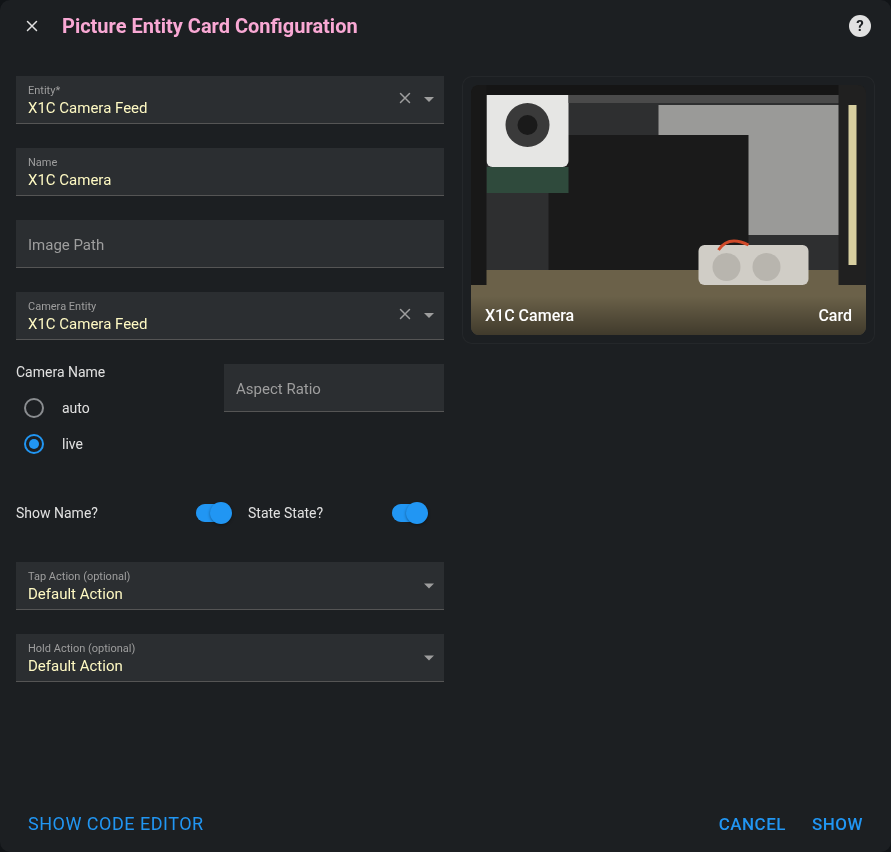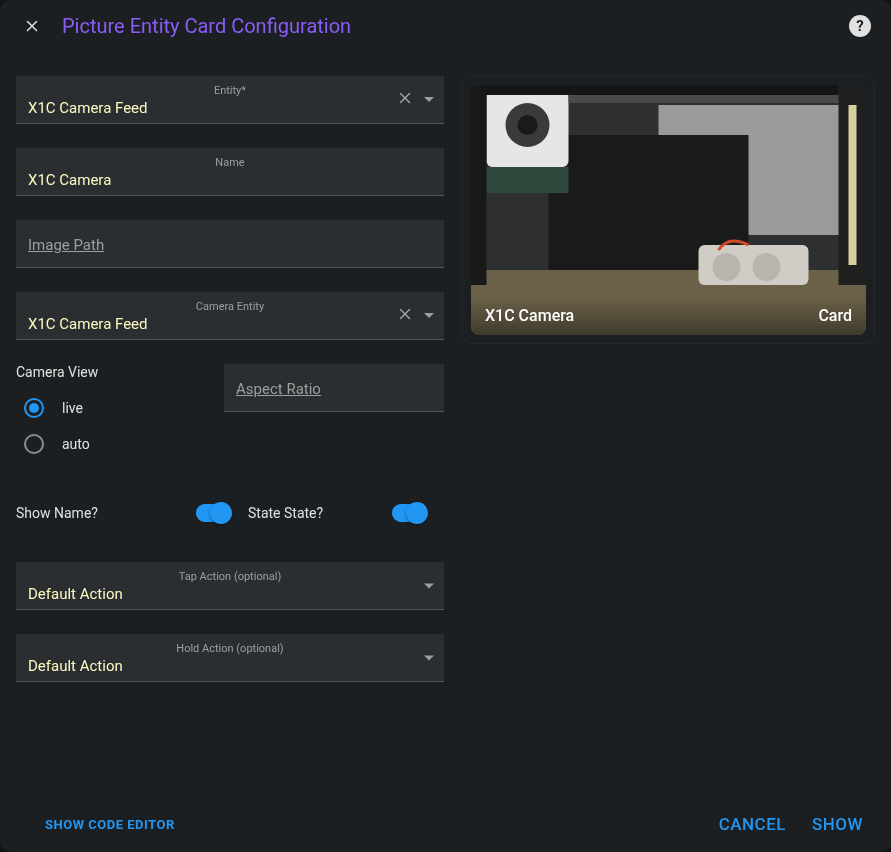--- a/index.html
+++ b/index.html
@@ -21,21 +21,21 @@
     padding: 14px 20px;
     gap: 18px;
   }
   .close-btn {
     width: 24px; height: 24px;
     display: flex; align-items: center; justify-content: center;
     cursor: pointer;
     color: #e1e1e1;
   }
   .title {
-    font-size: 20px; font-weight: 400; color: #8b5cf6;
+    font-size: 20px; font-weight: 700; color: #f9a8d4;
     flex: 1;
   }
   .help-btn {
     width: 22px; height: 22px;
     border-radius: 50%;
     background: #e1e1e1;
     color: #1c1f22;
     display: flex; align-items: center; justify-content: center;
     font-size: 15px; font-weight: 700;
     cursor: pointer;
@@ -84,26 +84,25 @@
     background: #2b2e31;
     border-bottom: 1px solid #555;
     padding: 8px 12px 6px 12px;
     margin-bottom: 24px;
     min-height: 48px;
     display: flex; flex-direction: column; justify-content: center;
   }
   .field .label {
     font-size: 11px; color: #9e9e9e;
     margin-bottom: 2px;
-    text-align: center;
   }
   .field .value {
     font-size: 15px; color: #fef9c3;
   }
-  .field .value.placeholder { color: #9e9e9e; text-decoration: underline; }
+  .field .value.placeholder { color: #9e9e9e; }
   .field .end-icons {
     position: absolute; right: 10px; top: 50%; transform: translateY(-50%);
     display: flex; gap: 10px; align-items: center;
     color: #9e9e9e;
   }
   .chev { width: 0; height: 0; border-left: 5px solid transparent; border-right: 5px solid transparent; border-top: 5px solid #9e9e9e; }
 
   .section-label { font-size: 14px; color: #e1e1e1; margin-bottom: 10px; }
 
   .cv-row {
@@ -147,23 +146,22 @@
   }
   .switch .track {
     position: absolute; inset: 0; background: rgba(33,150,243,0.5); border-radius: 10px;
   }
 
   .footer {
     display: flex; align-items: center;
     padding: 14px 28px 18px 28px;
   }
   .link-btn {
-    color: #2196f3; font-size: 13px; font-weight: 700; letter-spacing: 0.5px;
+    color: #2196f3; font-size: 18px; font-weight: 400; letter-spacing: 0.5px;
     cursor: pointer;
-    margin-left: 17px;
   }
   .spacer { flex: 1; }
   .text-btn {
     color: #2196f3; font-size: 17px; font-weight: 500; letter-spacing: 0.5px;
     margin-left: 26px; cursor: pointer;
   }
 
   .x-icon svg, .close-btn svg { width: 18px; height: 18px; }
 </style>
 </head>
@@ -211,28 +209,28 @@
         <div class="end-icons">
           <span class="x-icon"><svg viewBox="0 0 24 24">
                 <path d="M18 6L6 18M6 6l12 12" stroke="currentColor" stroke-width="2" fill="none" stroke-linecap="round"></path>
               </svg></span>
           <span class="chev"></span>
         </div>
       </div>
 
       <div class="cv-row">
         <div class="cv-left">
-          <div class="section-label">Camera View</div>
+          <div class="section-label">Camera Name</div>
+          <div class="radio-row">
+            <div class="radio"></div>
+            <span>auto</span>
+          </div>
           <div class="radio-row">
             <div class="radio checked"></div>
             <span>live</span>
-          </div>
-          <div class="radio-row">
-            <div class="radio"></div>
-            <span>auto</span>
           </div>
         </div>
         <div class="cv-right">
           <div class="field">
             <div class="value placeholder">Aspect Ratio</div>
           </div>
         </div>
       </div>
 
       <div class="switch-row">

